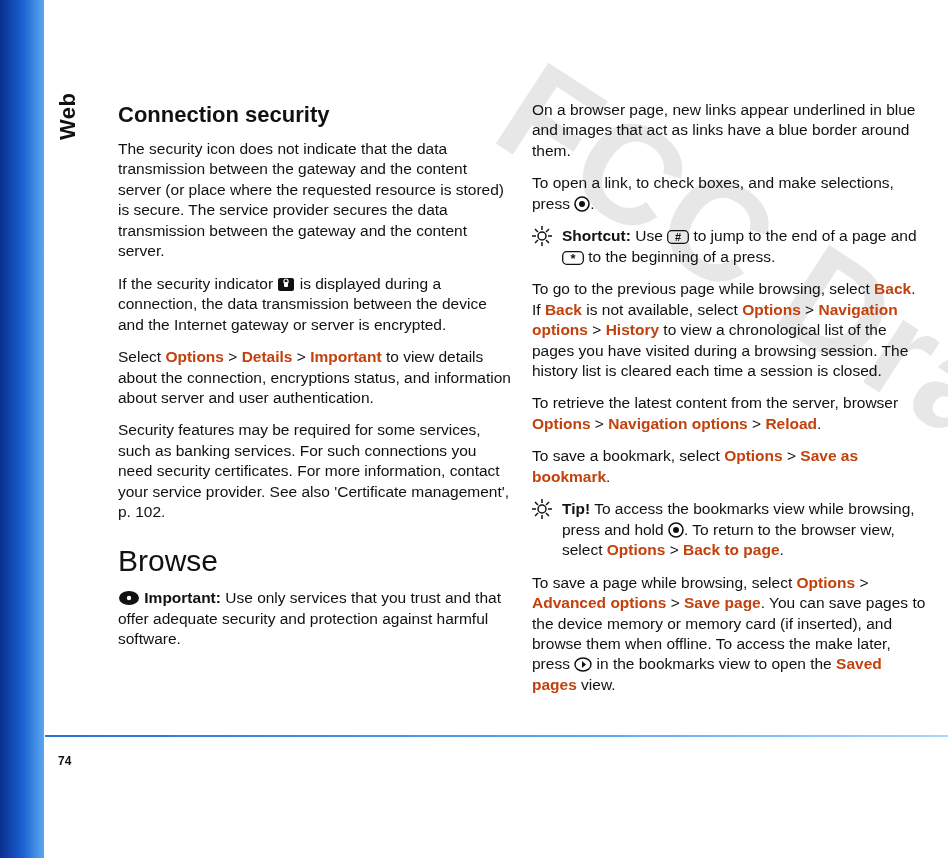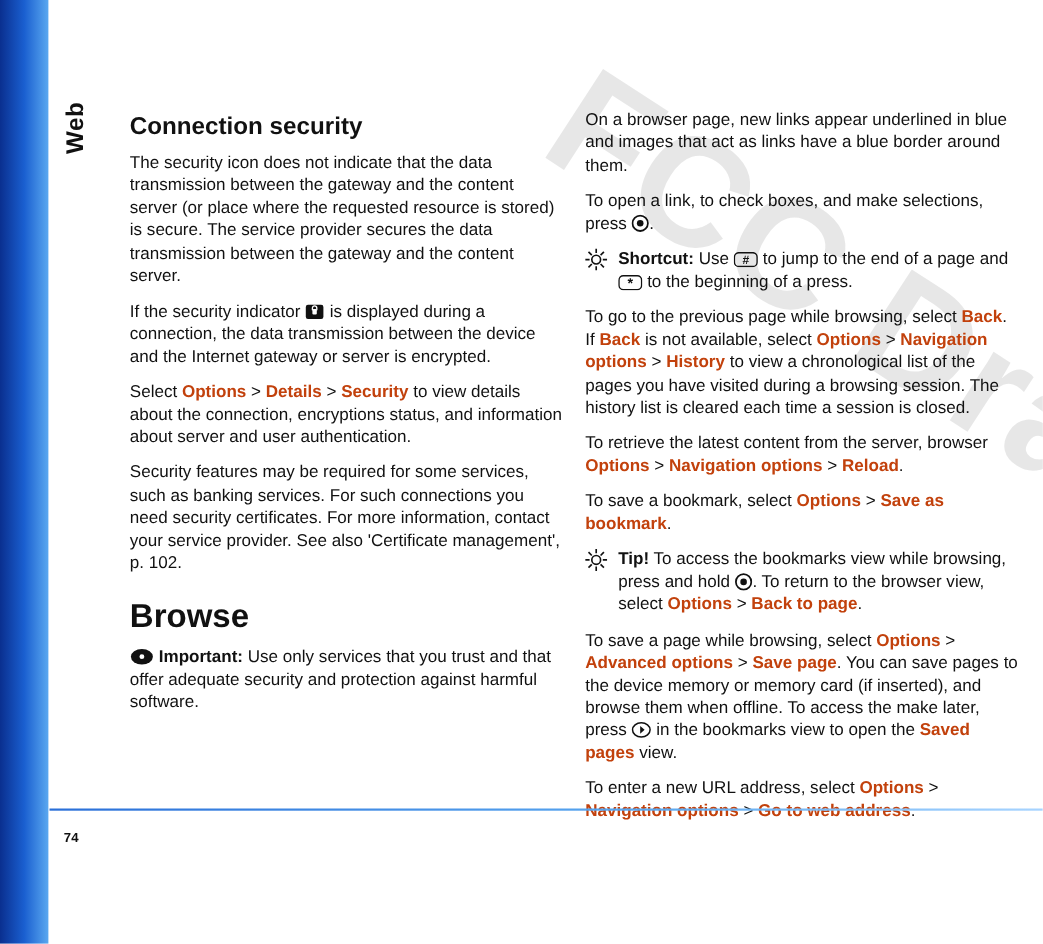--- a/index.html
+++ b/index.html
@@ -5,21 +5,21 @@
   * { box-sizing: border-box; margin: 0; padding: 0; }
   html, body { width: 948px; height: 858px; background: #fff; font-family: "Trebuchet MS", "Lucida Sans", Verdana, sans-serif; }
   .page { position: relative; width: 948px; height: 858px; }
   .blue-bar { position: absolute; left: 0; top: 0; width: 44px; height: 858px; background: linear-gradient(to right, #0a2f8f 0%, #1a5fd0 50%, #5aa8f0 100%); }
   .side-label { position: absolute; left: 55px; top: 140px; transform: rotate(-90deg); transform-origin: left top; font-size: 22px; font-weight: bold; color: #111; letter-spacing: 0.5px; }
   .page-num { position: absolute; left: 58px; top: 754px; font-size: 12px; font-weight: bold; color: #111; }
   .divider { position: absolute; left: 45px; top: 735px; width: 903px; height: 2px; background: linear-gradient(to right, #2a6fd8,#5aa8f0 60%,#a8d4ff); }
   .content { position: absolute; left: 118px; top: 100px; width: 820px; display: flex; gap: 18px; }
   .col { width: 396px; font-size: 15.5px; line-height: 1.32; color: #111; }
   h2 { font-size: 22px; font-weight: bold; margin-bottom: 10px; }
-  h1.browse { font-size: 30px; font-weight: bold; margin-top: 18px; margin-bottom: 8px; }
+  h1.browse { font-size: 30px; font-weight: normal; margin-top: 18px; margin-bottom: 8px; }
   p { margin-bottom: 12px; }
   .blue { color: #c2410c; font-weight: bold; }
   .bold { font-weight: bold; }
   .icon { display: inline-block; vertical-align: -3px; }
   .icon svg { display: block; }
   .watermark { position: absolute; left: 460px; top: 200px; transform: rotate(33deg); font-size: 140px; font-weight: bold; color: rgba(120,120,120,0.18); letter-spacing: 2px; pointer-events: none; user-select: none; white-space: nowrap; }
   .tipblock { padding-left: 30px; position: relative; margin-bottom: 12px; }
   .tipblock .tipicon { position: absolute; left: 0; top: 0; }
 </style>
 </head>
@@ -43,21 +43,21 @@
           <svg width="18" height="15" viewBox="0 0 18 15">
               <rect x="1" y="1" width="16" height="13" rx="2" fill="#111"></rect>
               <rect x="7" y="5" width="4" height="5" rx="1" fill="#fff"></rect>
               <path d="M7 6 V4 a2 2 0 0 1 4 0 V6" stroke="#fff" stroke-width="1.2" fill="none"></path>
             </svg>
         </span>
         <span> is displayed during a connection, the data transmission between the device and the Internet gateway or server is encrypted.</span>
       </p>
 
       <p>
-        <span>Select </span><span class="blue">Options</span><span> &gt; </span><span class="blue">Details</span><span> &gt; </span><span class="blue">Security</span><span> to view details about the connection, encryptions status, and information about server and user authentication.</span>
+        <span>Select </span><span class="blue">Options</span><span> &gt; </span><span class="blue">Details</span><span> &gt; </span><span class="blue">Important</span><span> to view details about the connection, encryptions status, and information about server and user authentication.</span>
       </p>
 
       <p>Security features may be required for some services, such as banking services. For such connections you need security certificates. For more information, contact your service provider. See also 'Certificate management', p. 102.</p>
 
       <h1 class="browse">Browse</h1>
 
       <p>
         <span class="icon">
           <svg width="22" height="16" viewBox="0 0 22 16">
               <ellipse cx="11" cy="8" rx="10" ry="7" fill="#111"></ellipse>
@@ -152,21 +152,18 @@
       <p>
         <span>To save a page while browsing, select </span><span class="blue">Options</span><span> &gt; </span><span class="blue">Advanced options</span><span> &gt; </span><span class="blue">Save page</span><span>. You can save pages to the device memory or memory card (if inserted), and browse them when offline. To access the make later, press </span>
         <span class="icon">
           <svg width="18" height="15" viewBox="0 0 18 15">
               <ellipse cx="9" cy="7.5" rx="8" ry="6.5" fill="none" stroke="#111" stroke-width="1.4"></ellipse>
               <path d="M8 4 L12 7.5 L8 11" fill="#111"></path>
             </svg>
         </span><span> in the bookmarks view to open the </span><span class="blue">Saved pages</span><span> view.</span>
       </p>
 
-      <p>
-        <span>To enter a new URL address, select </span><span class="blue">Options</span><span> &gt; </span><span class="blue">Navigation options</span><span> &gt; </span><span class="blue">Go to web address</span><span>.</span>
-      </p>
     </div>
   </div>
 
   <div class="divider"></div>
   <div class="page-num">74</div>
 </div>
 
 </body></html>

